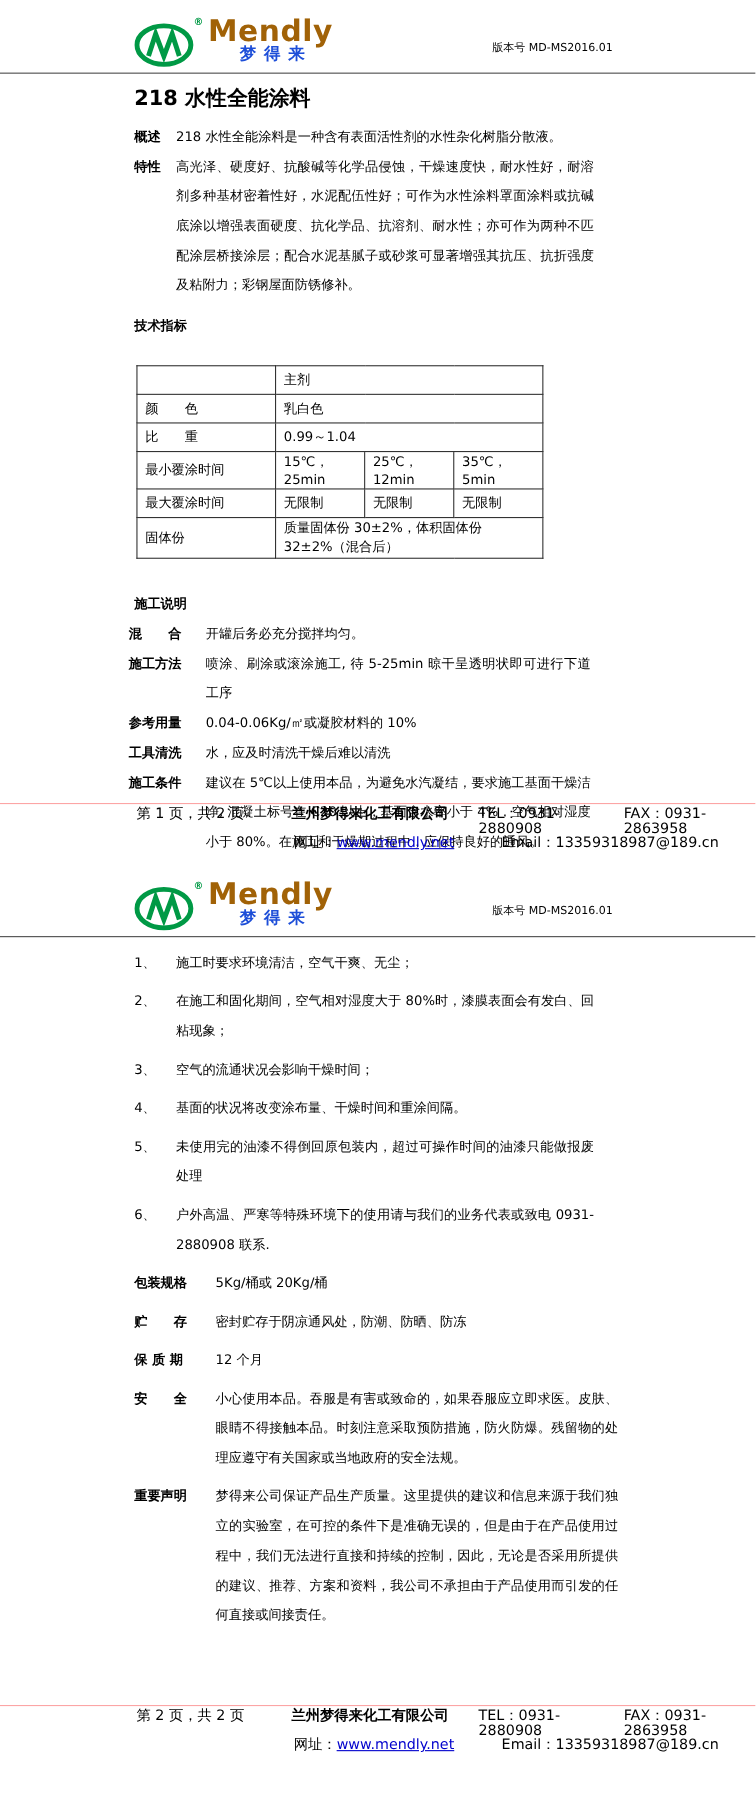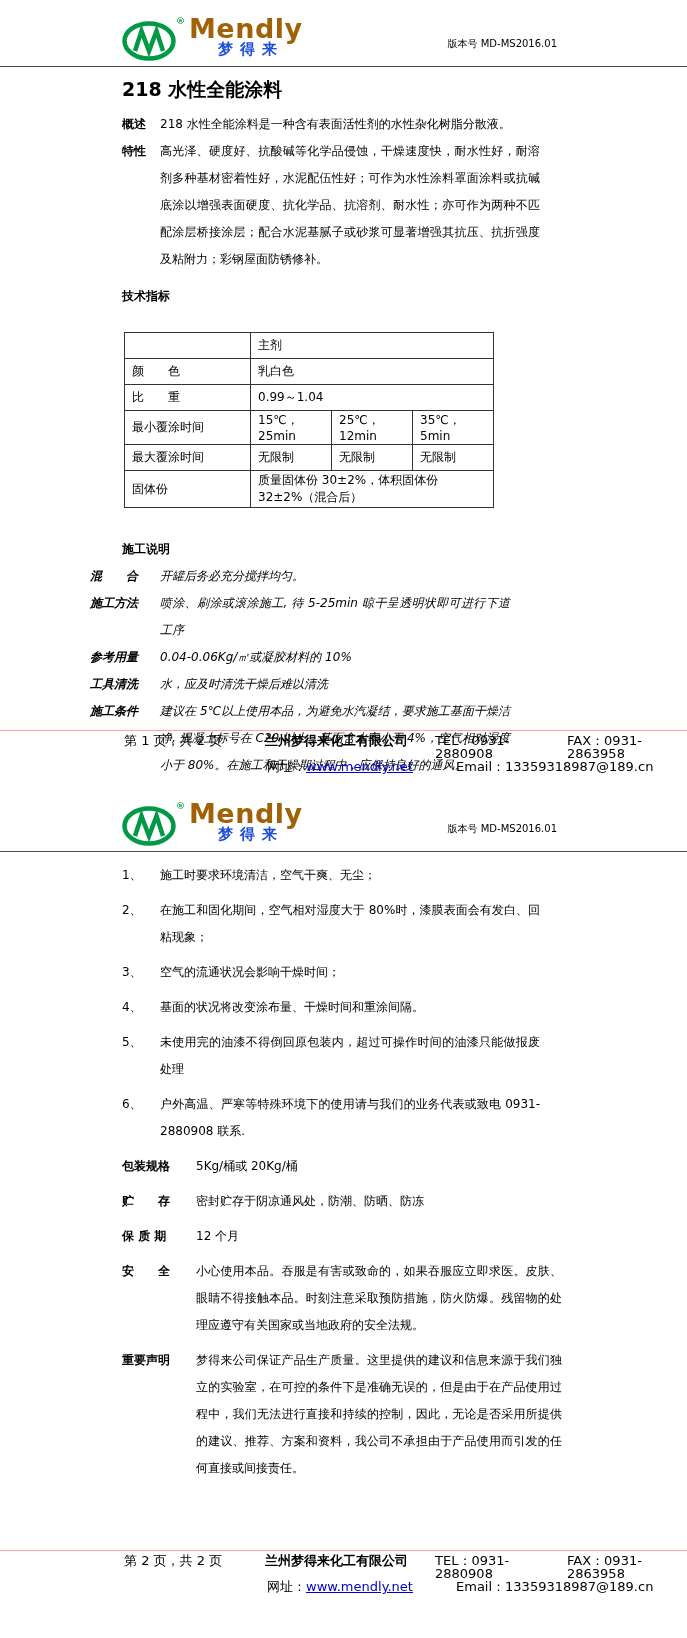--- a/index.html
+++ b/index.html
@@ -30,21 +30,21 @@
   .row .lbl { font-weight:bold; flex:0 0 38px; }
   .row .txt { width:380px; text-align:justify; }
   .sec-overview { margin-top:10px; }
   .heading { font-weight:bold; margin:10px 0 0 122px; line-height:27px; }
 
   table.spec { border-collapse:collapse; margin:22px 0 0 124px; table-layout:fixed; }
   table.spec td { border:1px solid #333; font-size:12px; padding:1px 7px; height:23px; vertical-align:middle; }
   table.spec td.ctr { }
   .c0 { width:126px; } .c1 { width:81px; } .c2 { width:81px; } .c3 { width:81px; }
 
-  .con-row { display:flex; margin-left:90px; line-height:27px;font-style:italic; }
+  .con-row { display:flex; margin-left:117px; line-height:27px; }
   .con-row .lbl { font-weight:bold; flex:0 0 70px; }
   .con-row .txt { width:350px; text-align:justify; }
 
   
   .note { display:flex; margin-left:122px; line-height:27px; margin-bottom:8px; }
   .note .num { flex:0 0 38px; }
   .note .txt { width:380px; text-align:justify; }
   .info { display:flex; margin-left:122px; line-height:27px; margin-bottom:8px; }
   .info .lbl { font-weight:bold; flex:0 0 74px; }
   .info .txt { width:366px; text-align:justify; }

